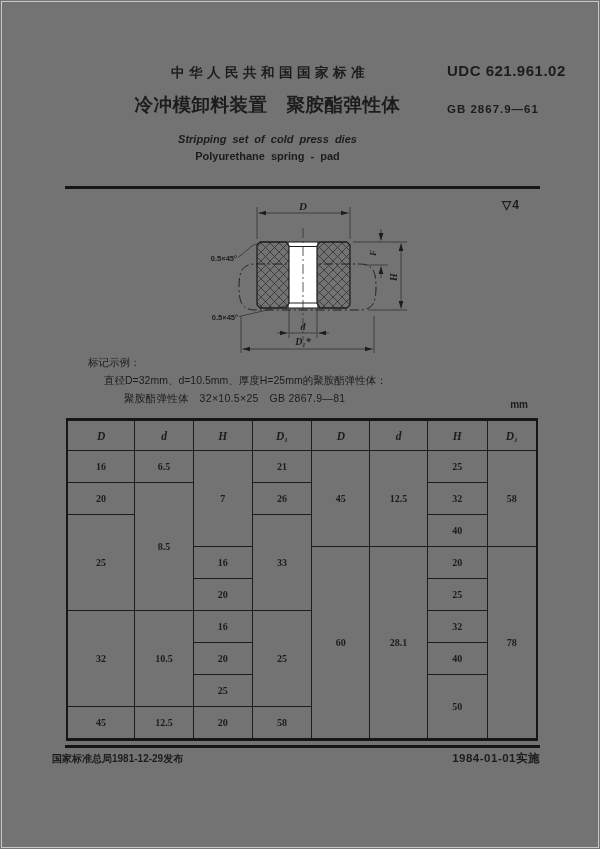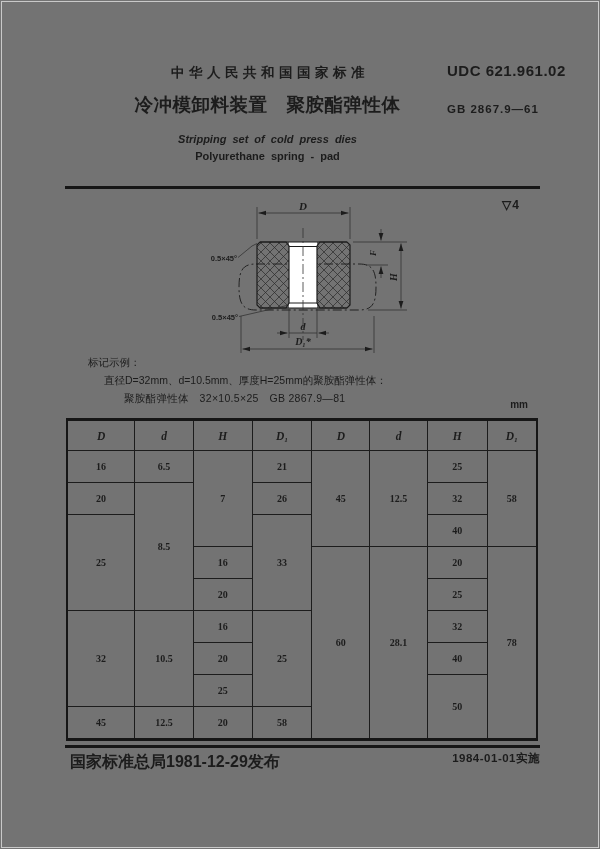--- a/index.html
+++ b/index.html
@@ -32,21 +32,21 @@
 
   
   .unit{left:488px;top:399px;width:40px;text-align:right;font-size:10px;font-weight:bold;}
   table.gbtable{position:absolute;left:66px;top:418px;width:472px;border-collapse:collapse;
       border:2px solid #161616;border-top:3px solid #161616;border-bottom:3px solid #161616;}
   .gbtable th,.gbtable td{border:1px solid #1c1c1c;text-align:center;vertical-align:middle;padding:0;}
   .gbtable th{height:29px;font-family:"Liberation Serif",serif;font-style:italic;font-weight:600;font-size:11.5px;}
   .gbtable td{height:31px;font-family:"Liberation Serif",serif;font-weight:bold;font-size:10px;margin-top:20px;}
 
   
-  .foot-left{left:70px;top:752px;font-size:16px;font-weight:bold;}
+  .foot-left{left:52px;top:752px;font-size:10px;font-weight:bold;}
   .foot-right{left:370px;top:751px;width:170px;text-align:right;font-size:11.5px;font-weight:bold;letter-spacing:.5px;}
 </style>
 </head>
 <body>
 
 <div class="page">
   <div class="scan-border"></div>
 
   <div class="abs ctr std-label">中华人民共和国国家标准</div>
   <div class="abs udc">UDC 621.961.02</div>

